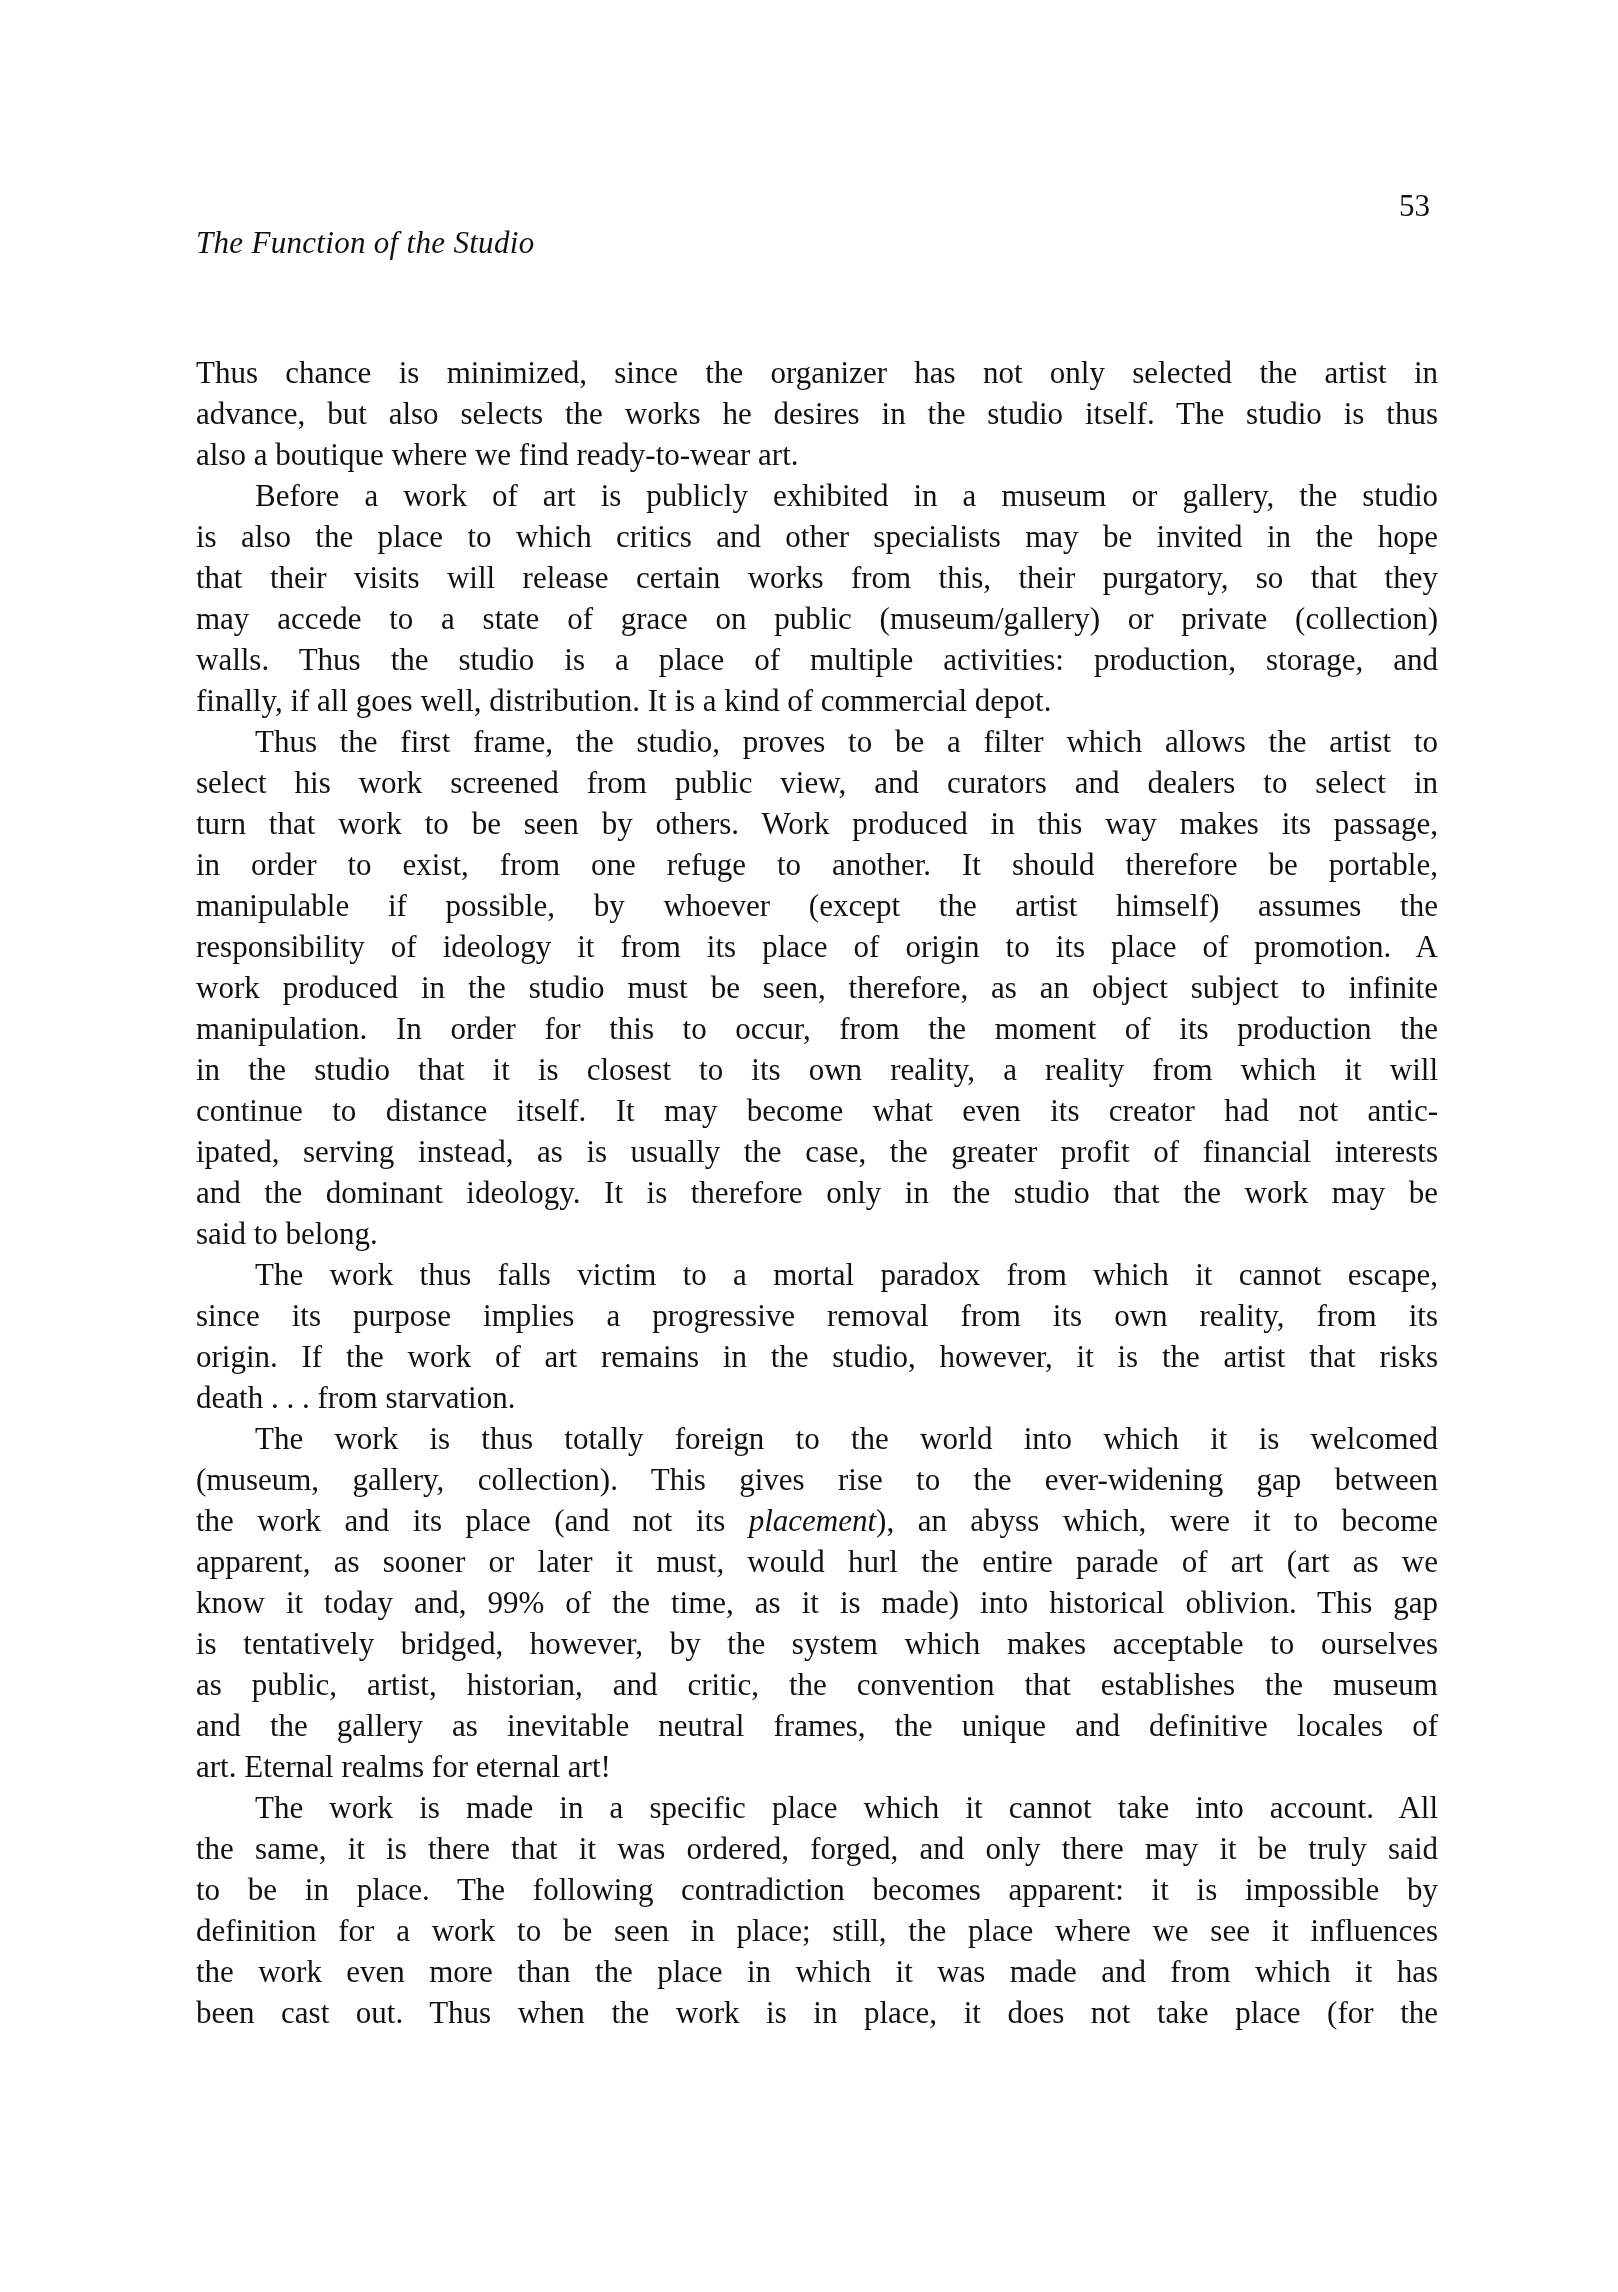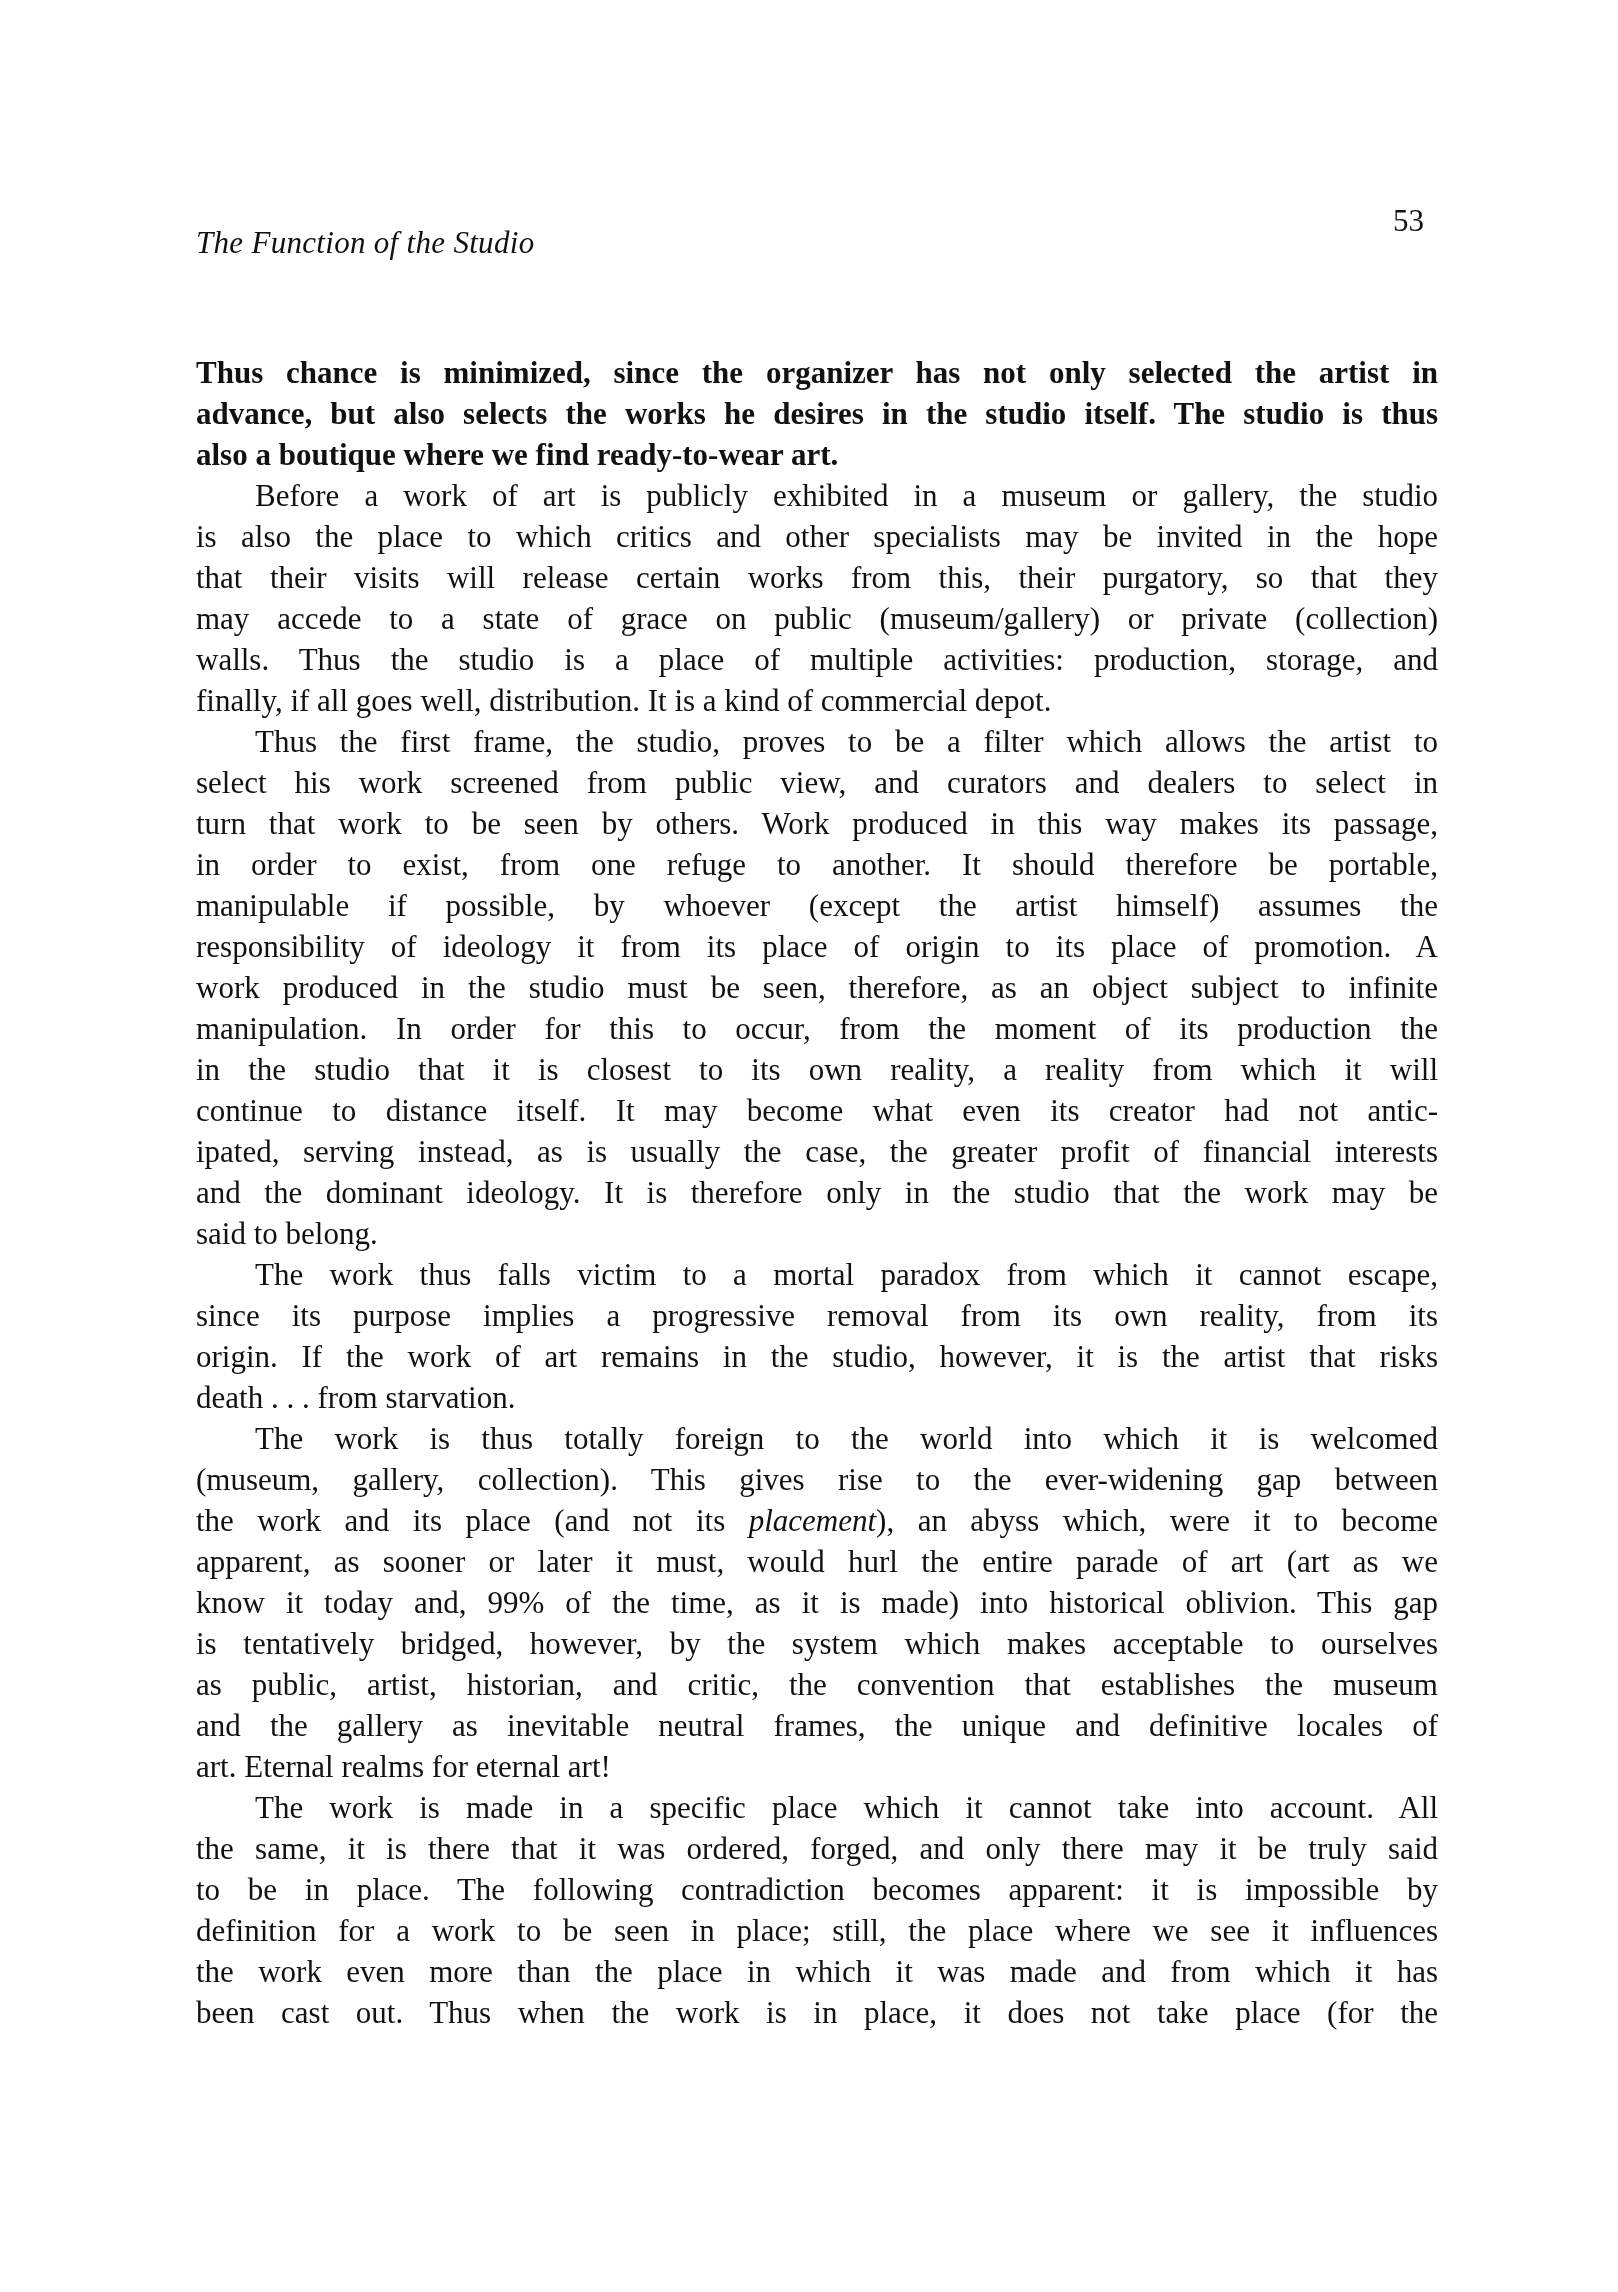--- a/index.html
+++ b/index.html
@@ -2,25 +2,25 @@
 <html><head>
 <meta charset="utf-8">
 <style>
   html, body { margin:0; padding:0; background:#ffffff; }
   body { width:1619px; height:2293px; position:relative; overflow:hidden;
          font-family:"Liberation Serif","DejaVu Serif",serif; color:#111; }
   .page { position:absolute; left:196px; top:0; width:1242px; }
   .running-head { position:absolute; top:188px; left:0; width:1242px; height:44px;
                   font-size:31px; }
   .running-head .title { position:absolute; left:0; font-style:italic; letter-spacing:0.3px;margin-top:37px; }
-  .running-head .num { position:absolute; right:14px;margin-top:15px; }
+  .running-head .num { position:absolute; right:8px; }
   .body { position:absolute; top:352px; left:0; width:1242px;
           font-size:31px; line-height:41px; text-align:justify; }
   .body p { margin:0; text-indent:59px; }
-  .body p.first { text-indent:0;font-weight:bold; }
+  .body p.first { text-indent:0; }
   .body p .line { display:block; text-align:justify; text-align-last:justify; text-indent:0; white-space:nowrap; }
   .body p .line.ind { padding-left:59px; }
   .body p .line.last { text-align-last:left; }
   em { font-style:italic; }
 </style>
 </head>
 <body>
 
 <div class="page">
   <div class="running-head">

